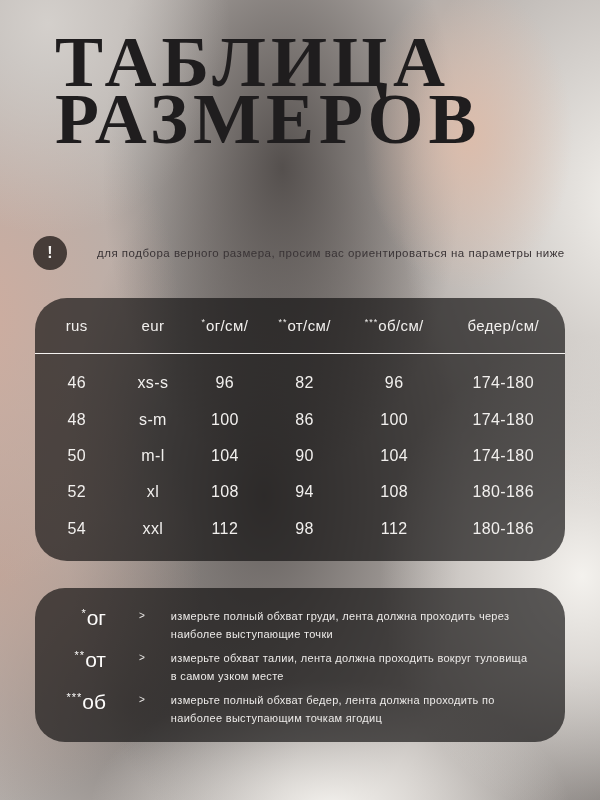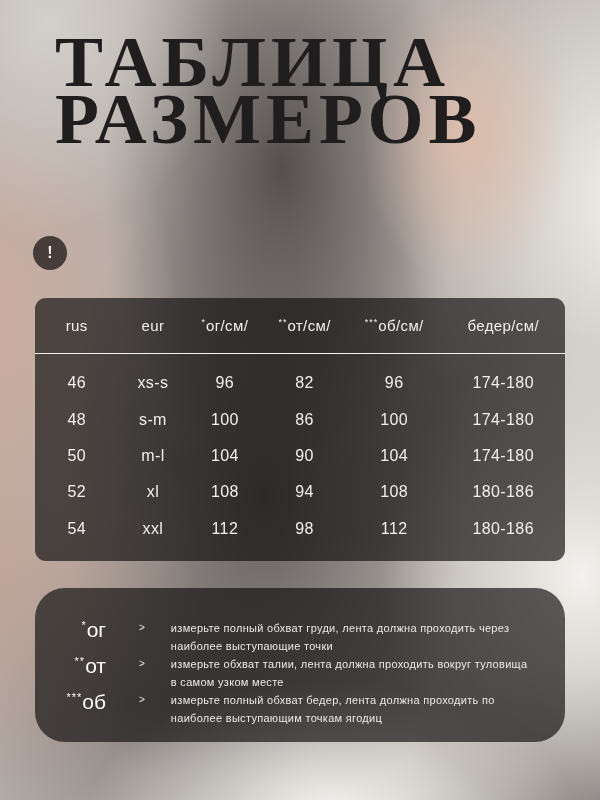--- a/index.html
+++ b/index.html
@@ -36,31 +36,31 @@
   }
   .notice .ntext{
     margin-left:30px;color:var(--notice_text,#3a3436);font-size:11.5px;
     letter-spacing:0.5px;font-weight:500;
   }
   .panel{
     position:absolute;left:35px;width:530px;
     background:rgba(19,17,18,0.68);
     color:var(--panel_text,#f2f0ee);
   }
-  .table-panel{top:298px;height:263px;border-radius:11px;}
+  .table-panel{top:298px;height:263px;border-radius:32px;}
   .grid6{display:grid;grid-template-columns:15.75% 13% 14.15% 15.95% 17.85% 23.3%;
     align-items:center;text-align:center;}
   .thead{height:55px;border-bottom:1.5px solid var(--separator,#f5f3f1);
     font-size:15px;letter-spacing:0.4px;}
   .tbody{height:200px;display:flex;flex-direction:column;justify-content:space-evenly;
     padding:2px 0 4px 0;}
   .trow{font-size:16px;letter-spacing:0.4px;}
   .ast{font-size:9px;position:relative;top:-6px;letter-spacing:1px;}
   .legend-panel{top:588px;height:154px;border-radius:30px;box-sizing:border-box;
-    padding:31px 20px 15px 0;display:flex;flex-direction:column;justify-content:space-between;}
+    padding:19px 20px 15px 0;display:flex;flex-direction:column;justify-content:space-between;}
   .leg-item{display:flex;align-items:flex-start;}
   .leg-label{width:71px;text-align:right;font-size:21px;line-height:22px;color:#fdfcfb;flex:0 0 auto;}
   .leg-label .ast{font-size:11px;top:-8px;}
   .leg-arrow{margin-left:33px;font-size:10px;line-height:17px;flex:0 0 auto;color:#eceae8;}
   .leg-text{margin-left:26px;width:362px;font-size:11px;line-height:18px;
     letter-spacing:0.3px;color:#eceae8;}
 </style>
 </head>
 <body>
 
@@ -68,20 +68,21 @@
 
 <div class="title">
   <div class="t1">ТАБЛИЦА</div>
   <div class="t2">РАЗМЕРОВ</div>
 </div>
 
 <div class="notice">
   <div class="bang">
     <span>!</span>
   </div>
+  <div class="ntext">для подбора верного размера, просим вас ориентироваться на параметры ниже</div>
 </div>
 
 <div class="panel table-panel">
   <div class="grid6 thead">
     <div><span class="ast"></span><span>rus</span></div>
     <div><span class="ast"></span><span>eur</span></div>
     <div><span class="ast">*</span><span>ог/см/</span></div>
     <div><span class="ast">**</span><span>от/см/</span></div>
     <div><span class="ast">***</span><span>об/см/</span></div>
     <div><span class="ast"></span><span>бедер/см/</span></div>

